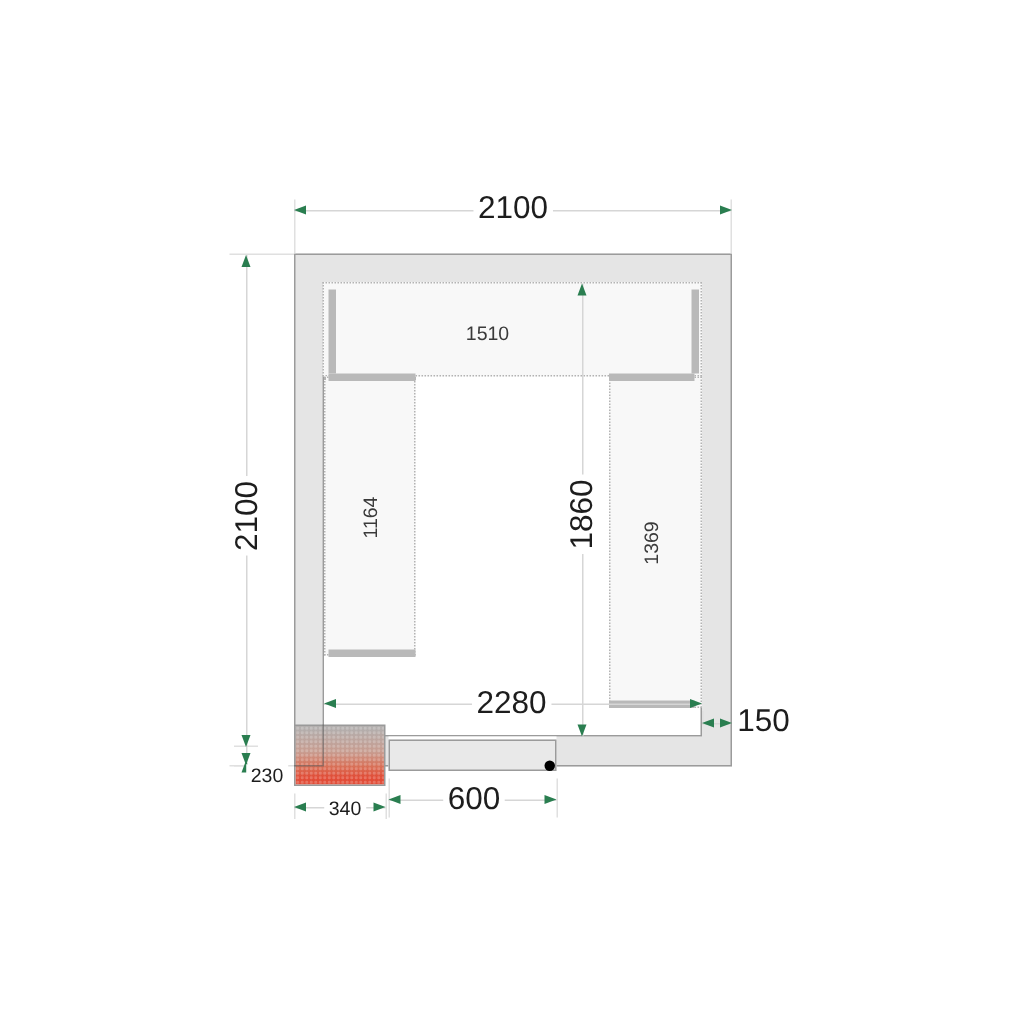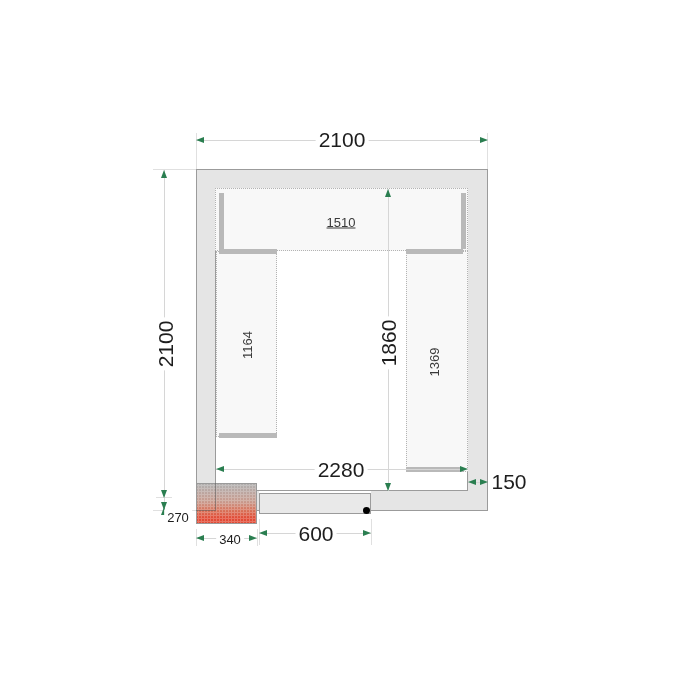--- a/index.html
+++ b/index.html
@@ -54,21 +54,21 @@
   <div class="abs shelf" style="left:216px;top:251px;width:61px;height:186px;"></div>
   <div class="abs shelf" style="left:406px;top:251px;width:62px;height:221px;"></div>
 
   <div class="abs cap" style="left:219px;top:193px;width:5px;height:56px;"></div>
   <div class="abs cap" style="left:461px;top:193px;width:5px;height:56px;"></div>
   <div class="abs cap" style="left:219px;top:249px;width:58px;height:5px;"></div>
   <div class="abs cap" style="left:219px;top:433px;width:58px;height:5px;"></div>
   <div class="abs cap" style="left:406px;top:249px;width:57px;height:5px;"></div>
   <div class="abs cap" style="left:406px;top:467px;width:57px;height:5px;"></div>
 
-  <div class="abs dim dim-sm shelf-label" style="left:341px;top:222px;text-decoration:underline;">1510</div>
+  <div class="abs dim dim-sm shelf-label" style="left:325px;top:222px;">1510</div>
   <div class="abs dim dim-sm shelf-label vtext" style="left:247px;top:345px;">1164</div>
   <div class="abs dim dim-sm shelf-label vtext" style="left:434px;top:362px;">1369</div>
 
   <div class="abs opening" style="left:259px;top:491px;width:112px;height:21px;"></div>
   <div class="abs door" style="left:259px;top:493px;width:112px;height:21px;"></div>
   <div class="abs dot" style="left:363px;top:507px;width:7px;height:7px;"></div>
 
   <div class="abs unit" style="left:196px;top:483px;width:61px;height:41px;"></div>
   <div class="abs corner-line" style="left:215px;top:483px;width:1px;height:27px;"></div>
   <div class="abs corner-line" style="left:196px;top:510px;width:20px;height:1px;"></div>
@@ -108,17 +108,17 @@
   <div class="abs arr arr-l" style="left:196px;top:535px;"></div>
   <div class="abs arr arr-r" style="left:249px;top:535px;"></div>
   <div class="abs arr arr-l" style="left:259px;top:530px;"></div>
   <div class="abs arr arr-r" style="left:363px;top:530px;"></div>
 
   <div class="abs dim dim-lg" style="left:342px;top:139px;">2100</div>
   <div class="abs dim dim-lg vtext" style="left:165px;top:344px;">2100</div>
   <div class="abs dim dim-lg vtext" style="left:388px;top:343px;">1860</div>
   <div class="abs dim dim-lg" style="left:341px;top:469px;">2280</div>
   <div class="abs dim dim-lg" style="left:509px;top:481px;">150</div>
-  <div class="abs dim dim-sm" style="left:178px;top:517px;">270</div>
+  <div class="abs dim dim-sm" style="left:178px;top:517px;">230</div>
   <div class="abs dim dim-sm" style="left:230px;top:539px;">340</div>
   <div class="abs dim dim-lg" style="left:316px;top:533px;">600</div>
 
 </div>
 
 </body></html>

